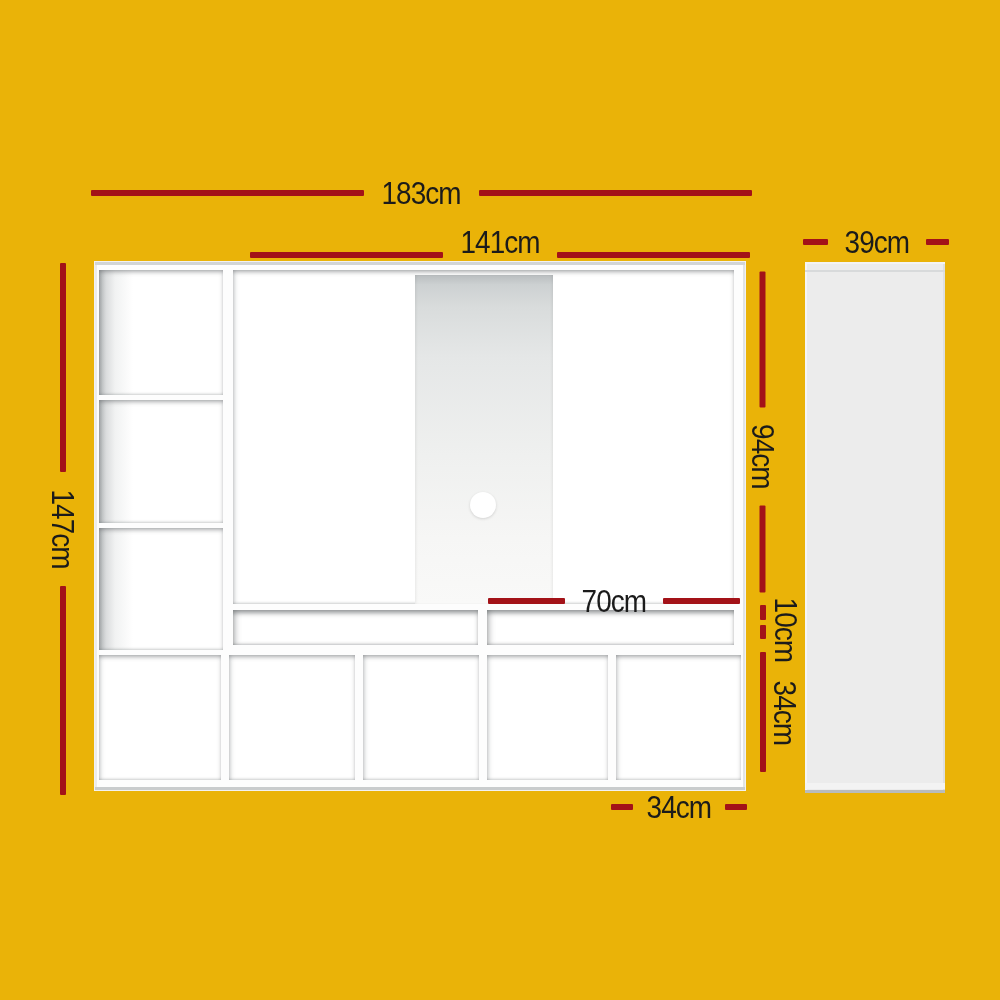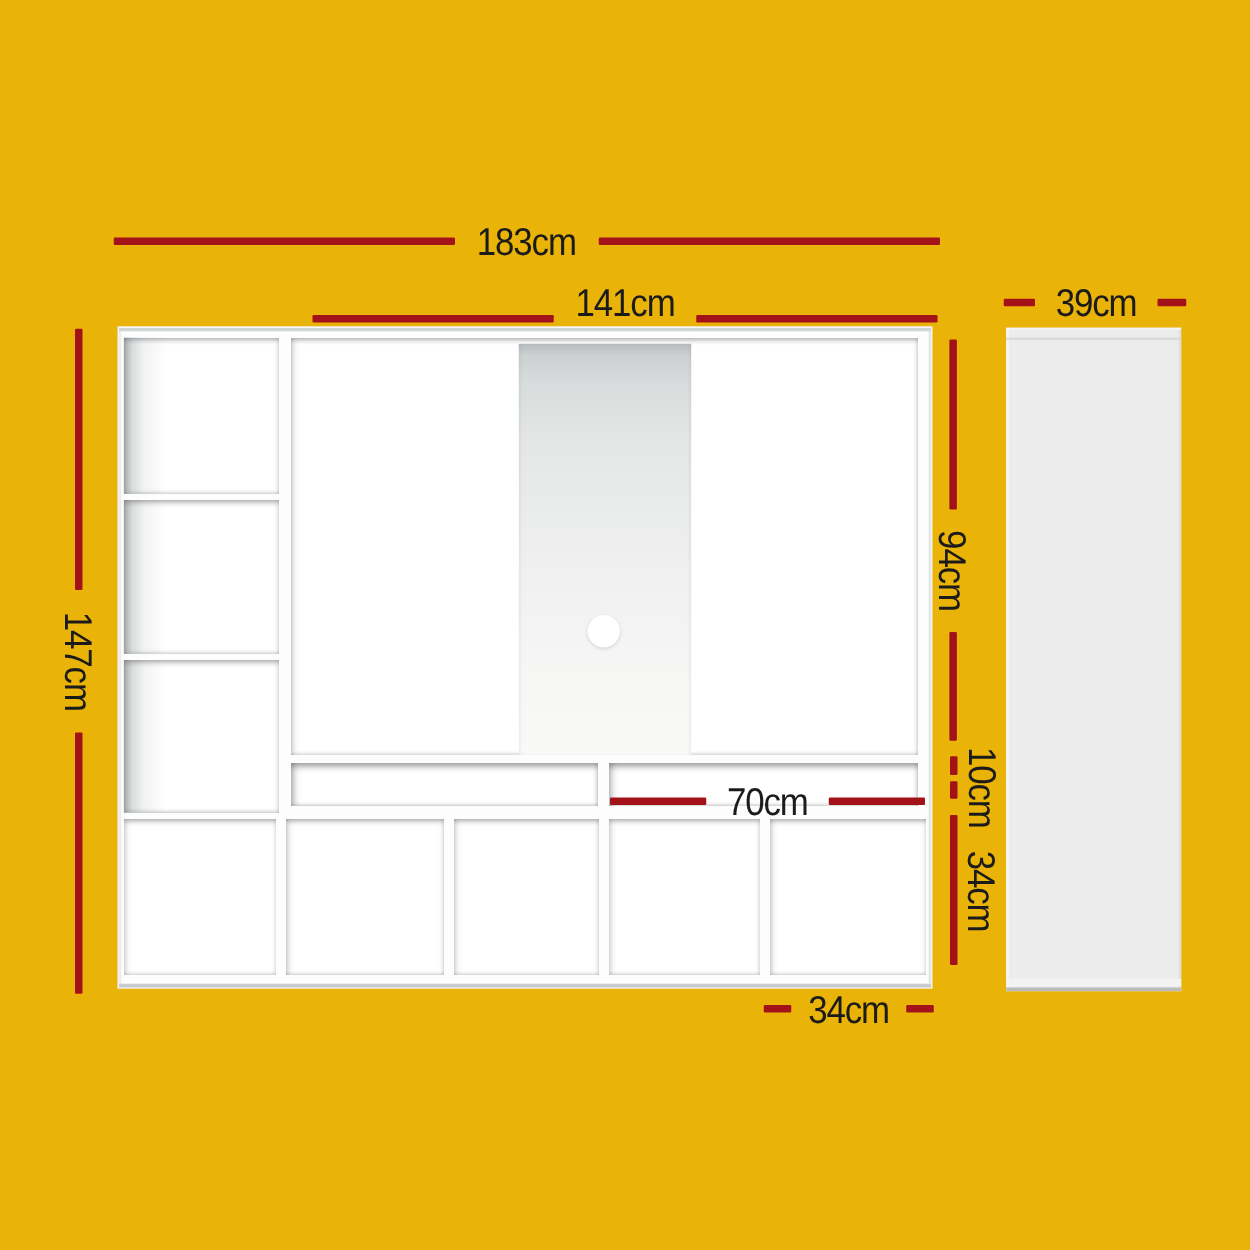--- a/index.html
+++ b/index.html
@@ -119,21 +119,21 @@
     <span class="lbl">10cm</span>
   </div>
 
   <div class="dim rot dashes" style="left:703px;top:709px;width:120px;">
     <i class="seg"></i>
   </div>
   <div class="vlabel rot" style="left:745px;top:698px;">
     <span class="lbl">34cm</span>
   </div>
 
-  <div class="dim" style="left:488px;top:624px;width:252px;">
+  <div class="dim" style="left:488px;top:584px;width:252px;">
     <i class="seg"></i>
     <span class="lbl">70cm</span>
     <i class="seg"></i>
   </div>
 
   <div class="dim" style="left:611px;top:790px;width:130px;gap:10px;">
     <i class="seg fx22"></i>
     <span class="lbl">34cm</span>
     <i class="seg fx22"></i>
   </div>

